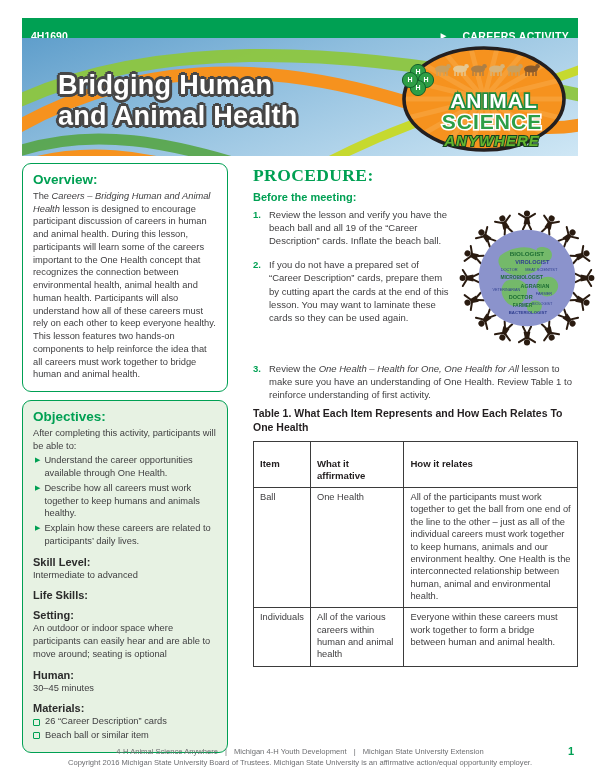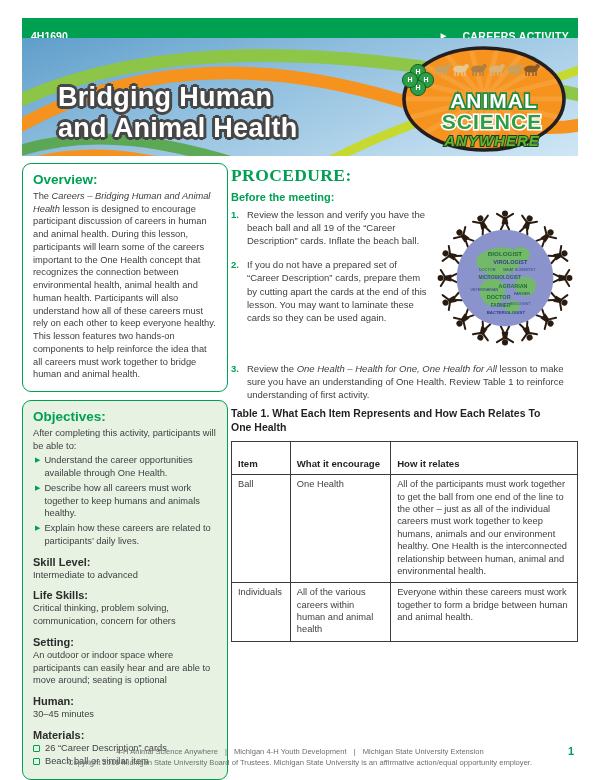--- a/index.html
+++ b/index.html
@@ -11,29 +11,29 @@
   .top-bar { position:absolute; left:22px; right:22px; top:18px; height:36px;
              background:#00A053; color:#fff; display:flex; align-items:center;
              justify-content:space-between; padding:0 9px; font-size:10.5px; font-weight:bold; }
   .activity-label { display:flex; align-items:center; gap:16px; letter-spacing:.3px; }
   .activity-label .arrow { font-size:7px; }
 
   
   .banner { position:absolute; left:22px; right:22px; top:38px; height:118px;
             background:linear-gradient(160deg,#5f9ecb 0%, #8fbede 40%, #cfe7f5 100%); overflow:hidden; }
   .banner svg.ribbons { position:absolute; inset:0; }
-  .banner-title { position:absolute; left:36px; top:44px; font-size:27px; line-height:31px;
+  .banner-title { position:absolute; left:36px; top:32px; font-size:27px; line-height:31px;
                   font-weight:bold; color:#fff; letter-spacing:.3px;
                   text-shadow:-2px -2px 0 #474747, 2px -2px 0 #474747, -2px 2px 0 #474747,
                               2px 2px 0 #474747, 0 3px 0 #474747, 3px 1px 0 #474747,
                               -3px 0 0 #474747, 0 -3px 0 #474747; }
   .logo { position:absolute; right:8px; top:4px; }
 
   
-  .content { position:absolute; left:22px; right:22px; top:163px; display:flex; gap:3px; }
+  .content { position:absolute; left:22px; right:22px; top:163px; display:flex; gap:25px; }
   .left-col { width:206px; flex:none; }
   .right-col { flex:1; min-width:0; }
 
   .box { border:1.7px solid #00A053; border-radius:9px; padding:8px 10px 10px; }
   .overview-box { background:#fff; }
   .objectives-box { background:#E7F2E3; margin-top:8px; }
   .box h2 { font-size:13.5px; color:#00A053; margin-bottom:3px; }
   .box p, .box li { font-size:9.3px; line-height:1.37; }
   .box em { font-style:italic; }
   .obj-list { list-style:none; margin:2px 0 0 2px; }
@@ -189,21 +189,20 @@
             </li>
             <li>
               <span class="tri">▶</span>
               <span>Explain how these careers are related to participants’ daily lives.</span>
             </li>
           </ul>
         <div id="details-blocks">
             <h3 class="sub-head">Skill Level:</h3>
             <p>Intermediate to advanced</p>
             <h3 class="sub-head">Life Skills:</h3>
-            <p>Critical thinking, problem solving, communication, concern for others</p>
             <h3 class="sub-head">Setting:</h3>
             <p>An outdoor or indoor space where participants can easily hear and are able to move around; seating is optional</p>
             <h3 class="sub-head">Human:</h3>
             <p>30–45 minutes</p>
           </div>
         <h3 class="sub-head">Materials:</h3>
         <ul class="mat-list" id="materials-list">
             <li>
               <span class="checkbox"></span>
               <span>26 “Career Description” cards</span>
@@ -356,21 +355,21 @@
       <h3 class="table-caption">Table 1. What Each Item Represents and How Each Relates To One Health</h3>
       <table class="t1" id="data-table">
           <colgroup>
             <col style="width: 17%;">
             <col style="width: 29%;">
             <col style="width: 54%;">
           </colgroup>
           <thead>
             <tr>
               <th>Item</th>
-              <th>What it encourage</th>
+              <th>What it affirmative</th>
               <th>How it relates</th>
             </tr>
           </thead>
           <tbody>
             <tr>
               <td>Ball</td>
               <td>One Health</td>
               <td>All of the participants must work together to get the ball from one end of the line to the other – just as all of the individual careers must work together to keep humans, animals and our environment healthy. One Health is the interconnected relationship between human, animal and environmental health.</td>
             </tr>
             <tr>

